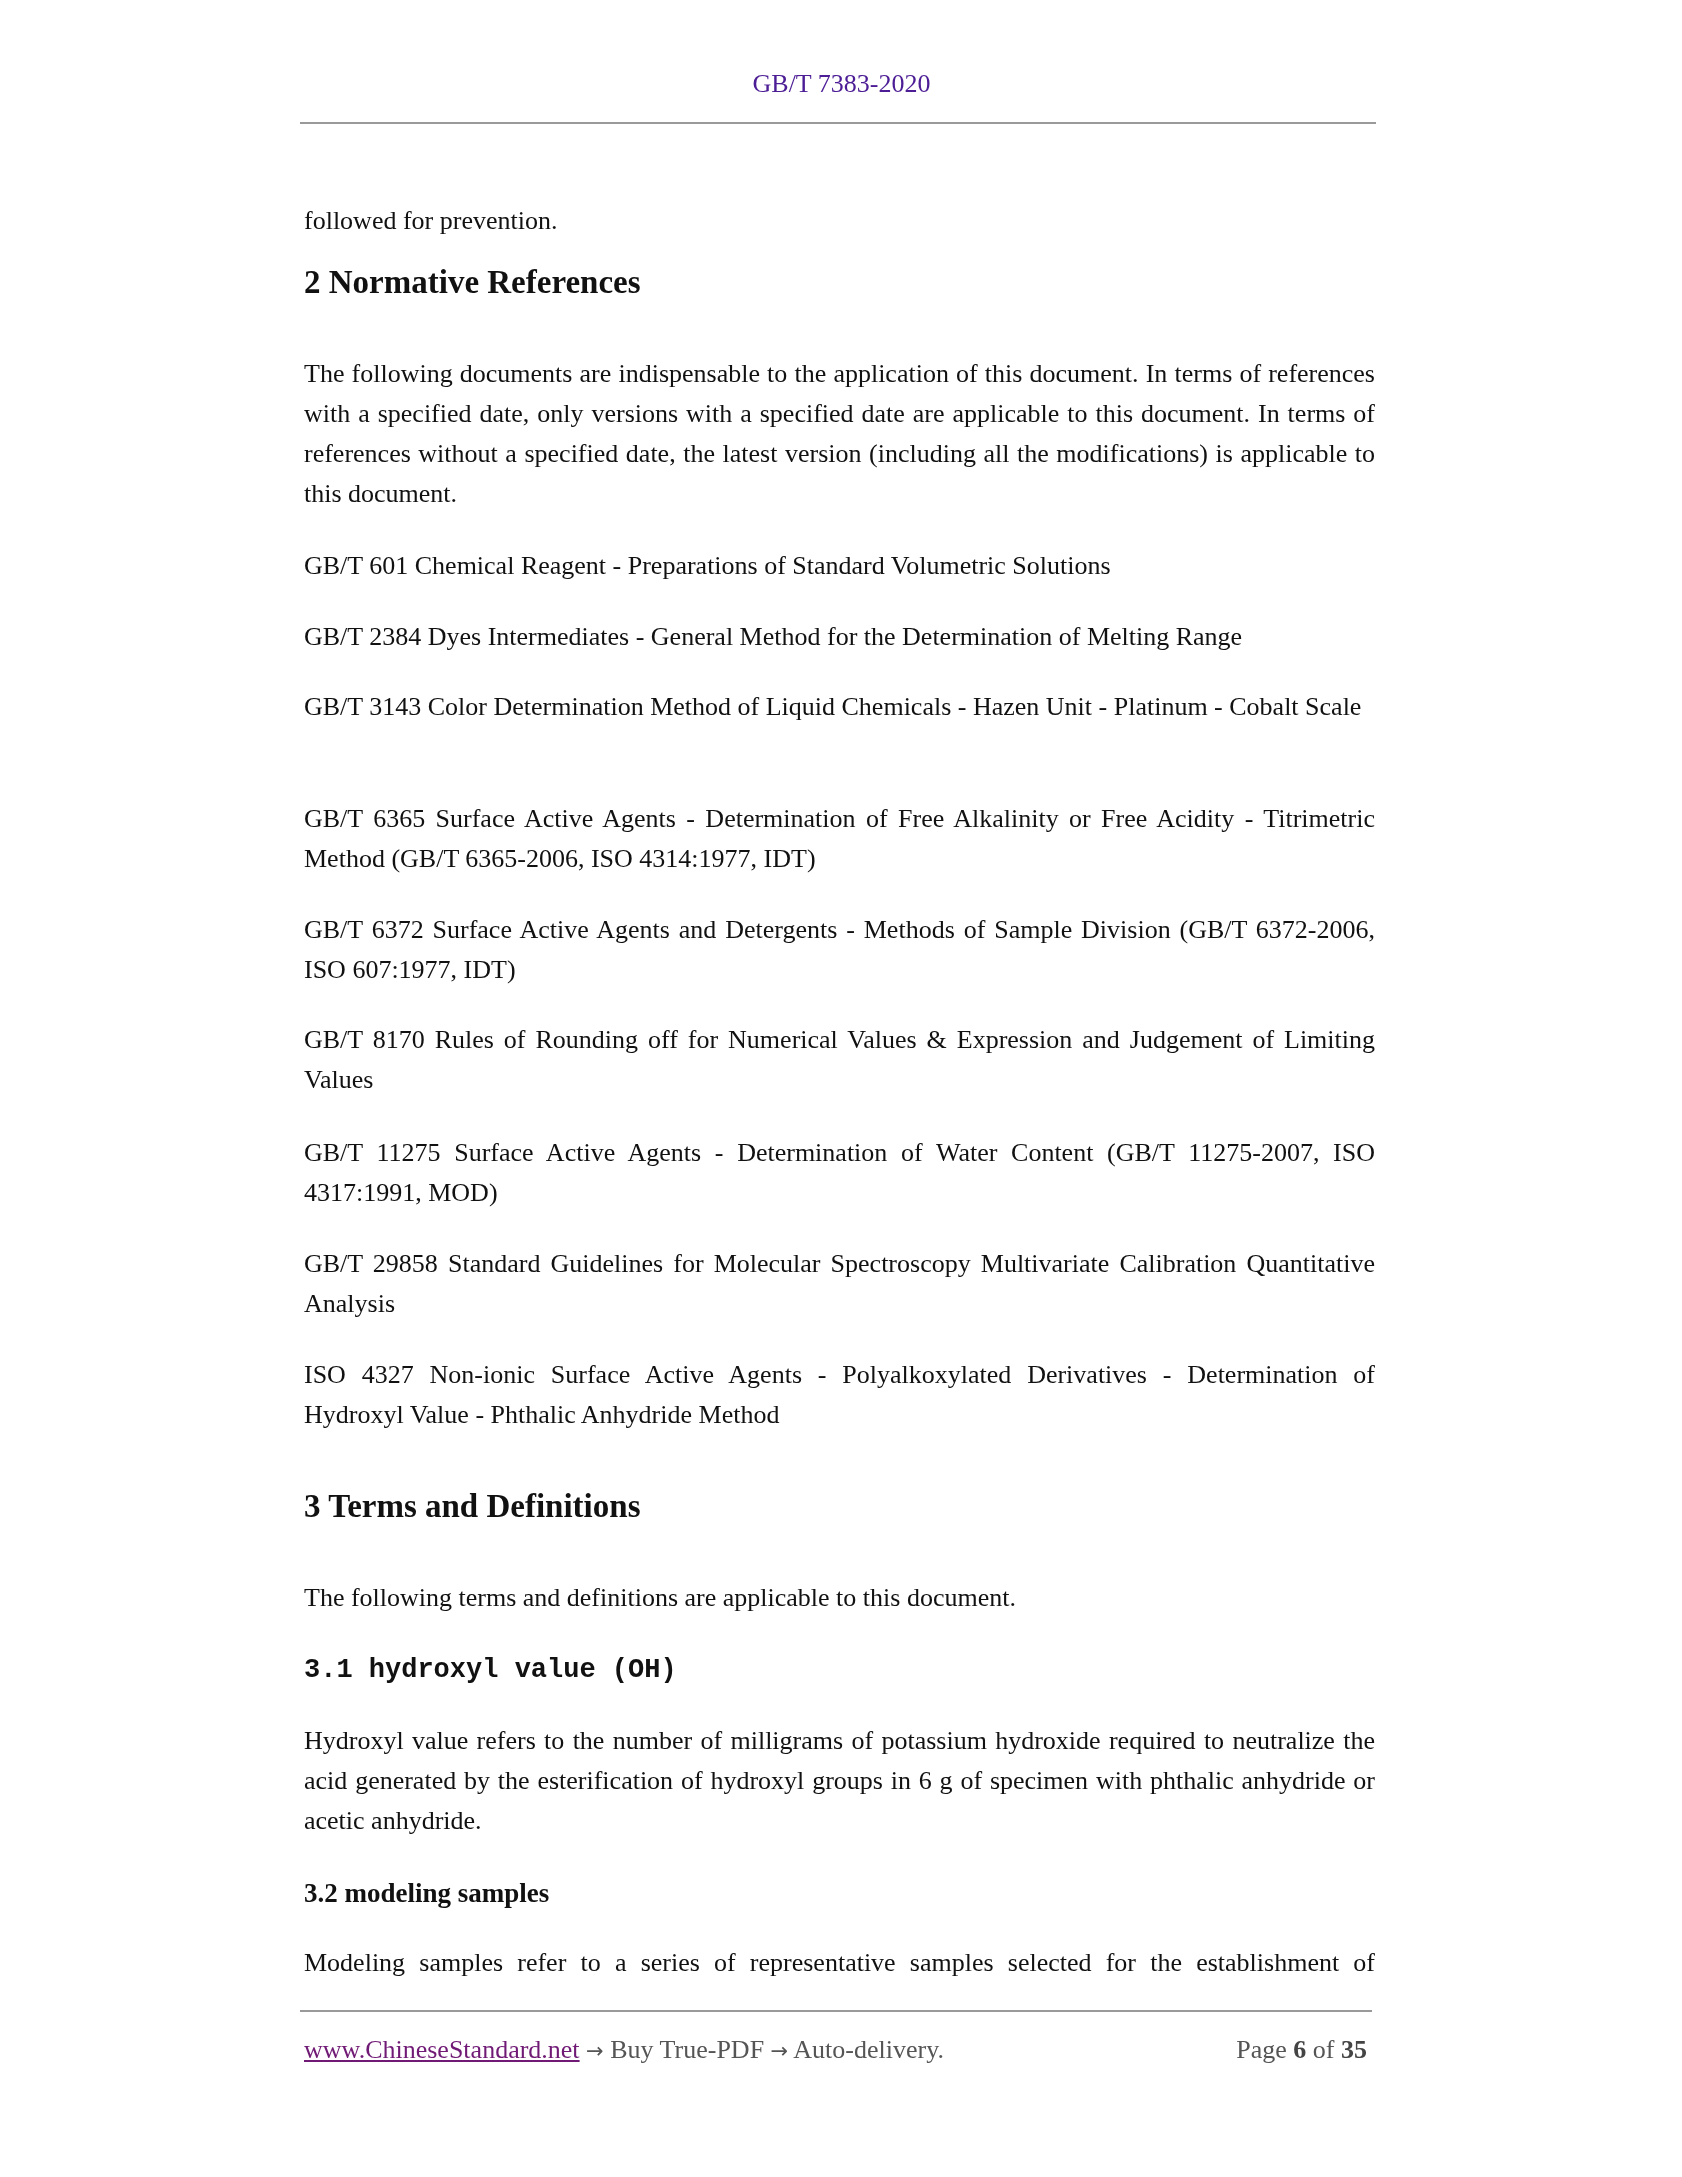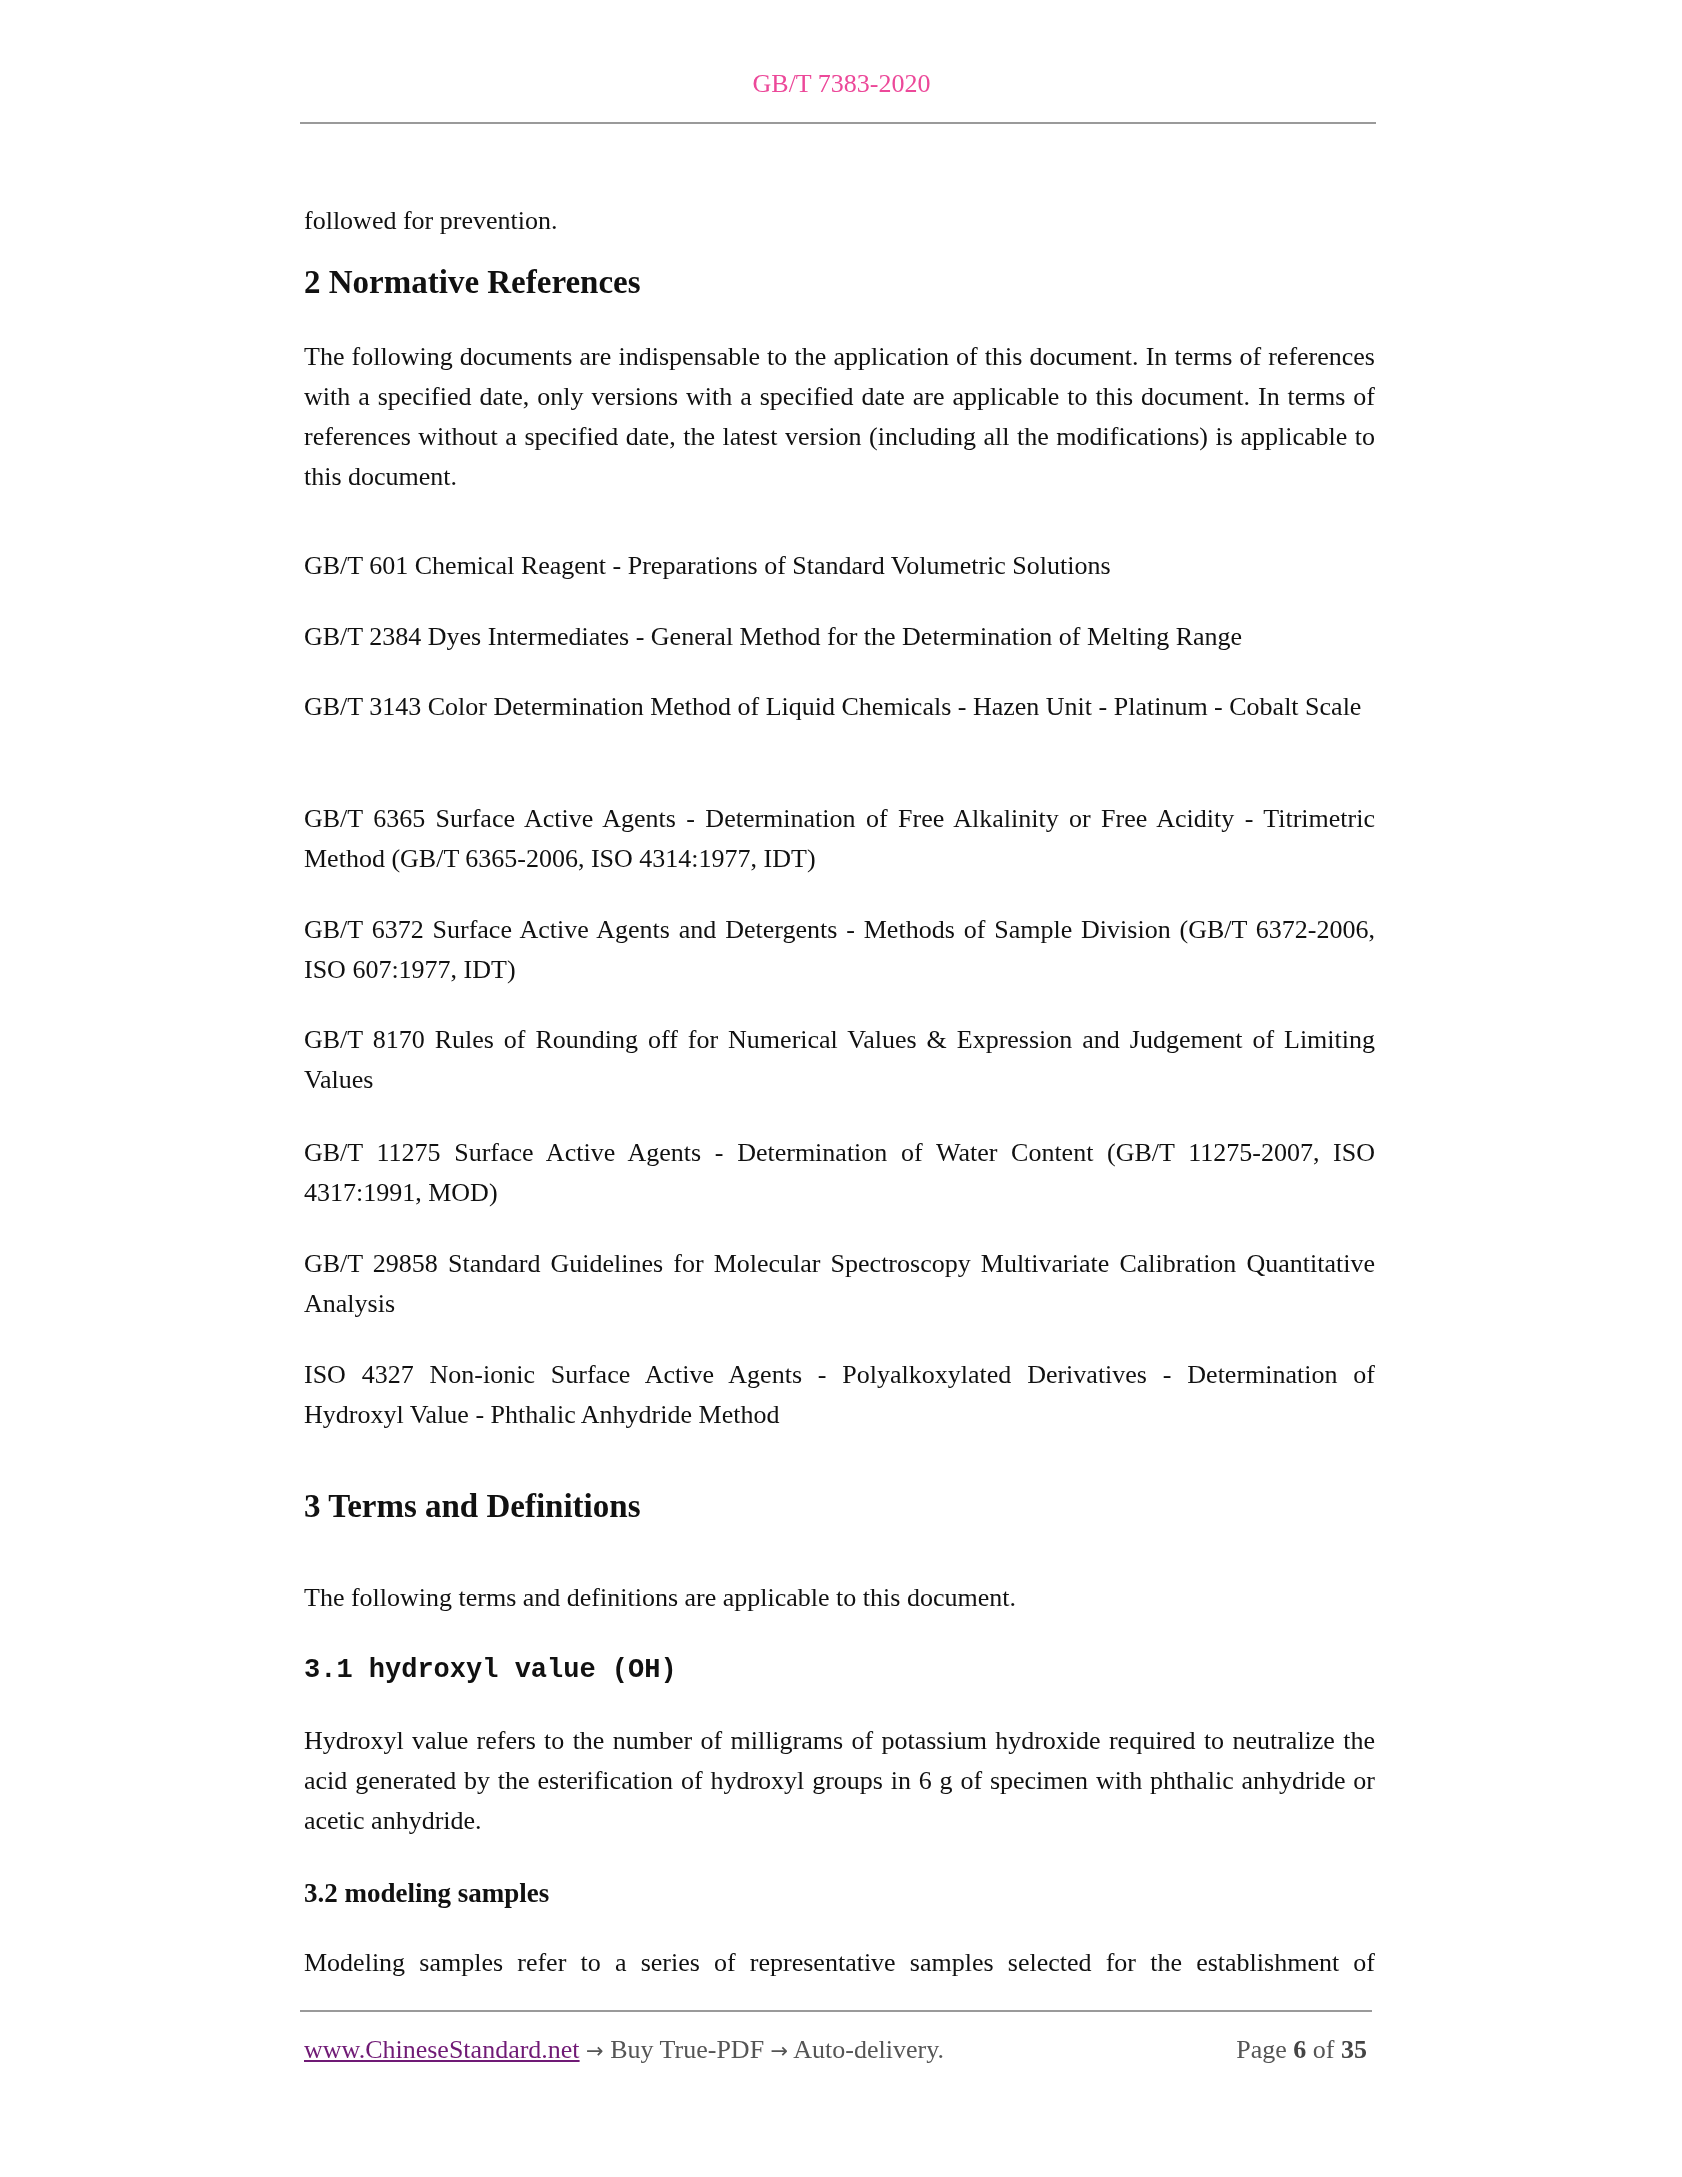--- a/index.html
+++ b/index.html
@@ -1,20 +1,20 @@
 <!DOCTYPE html>
 <html style="font-size:14px"><head>
 <meta charset="utf-8">
 <style>
   html, body { margin: 0; padding: 0; background: #ffffff; }
   body { width: 1683px; height: 2177px; position: relative; overflow: hidden;
          font-family: "Liberation Serif", "DejaVu Serif", serif; color: #111; }
   .abs { position: absolute; }
   .header-title { top: 66px; left: 0; width: 1683px; text-align: center;
-                  font-size: 26px; color: #ec4899; line-height: 35px; }
+                  font-size: 26px; color: #4c1d95; line-height: 35px; }
   .header-rule { top: 122px; left: 300px; width: 1076px; height: 1.7px; background: #9a9a9a; }
   .content { top: 0; left: 304px; width: 1071px; }
   .p { position: absolute; left: 0; width: 1071px; font-size: 26px; line-height: 40px;
        text-align: justify; margin: 0; }
   .p.last-left { text-align-last: left; }
   .h2 { position: absolute; left: 0; font-size: 33px; font-weight: bold; line-height: 48px; margin: 0; }
   .h3 { position: absolute; left: 0; font-size: 27px; font-weight: bold; line-height: 38px; margin: 0; }
   .footer-rule { top: 2010px; left: 300px; width: 1072px; height: 1.7px; background: #9a9a9a; }
   .footer-left { top: 2032px; left: 304px; font-size: 26px; color: #555; line-height: 36px; white-space: nowrap; }
   .footer-left a { color: #701a75; text-decoration: underline; }
@@ -27,21 +27,21 @@
 <body>
 
 <div class="abs header-title">GB/T 7383-2020</div>
 <div class="abs header-rule"></div>
 
 <div class="abs content">
   <p class="p" style="top:171px;margin-top:30px;">followed for prevention.</p>
 
   <h2 class="h2" style="top:258px;">2 Normative References</h2>
 
-  <p class="p last-left" style="top:337px;">The following documents are indispensable to the application of this document. In terms of references with a specified date, only versions with a specified date are applicable to this document. In terms of references without a specified date, the latest version (including all the modifications) is applicable to this document.</p>
+  <p class="p last-left" style="top:354px;">The following documents are indispensable to the application of this document. In terms of references with a specified date, only versions with a specified date are applicable to this document. In terms of references without a specified date, the latest version (including all the modifications) is applicable to this document.</p>
 
   <p class="p last-left" style="top:546px;">GB/T 601 Chemical Reagent - Preparations of Standard Volumetric Solutions</p>
   <p class="p last-left" style="top:617px;">GB/T 2384 Dyes Intermediates - General Method for the Determination of Melting Range</p>
   <p class="p last-left" style="top:687px;">GB/T 3143 Color Determination Method of Liquid Chemicals - Hazen Unit - Platinum - Cobalt Scale</p>
   <p class="p last-left" style="top:799px;">GB/T 6365 Surface Active Agents - Determination of Free Alkalinity or Free Acidity - Titrimetric Method (GB/T 6365-2006, ISO 4314:1977, IDT)</p>
   <p class="p last-left" style="top:910px;">GB/T 6372 Surface Active Agents and Detergents - Methods of Sample Division (GB/T 6372-2006, ISO 607:1977, IDT)</p>
   <p class="p last-left" style="top:1020px;">GB/T 8170 Rules of Rounding off for Numerical Values &amp; Expression and Judgement of Limiting Values</p>
   <p class="p last-left" style="top:1133px;">GB/T 11275 Surface Active Agents - Determination of Water Content (GB/T 11275-2007, ISO 4317:1991, MOD)</p>
   <p class="p last-left" style="top:1244px;">GB/T 29858 Standard Guidelines for Molecular Spectroscopy Multivariate Calibration Quantitative Analysis</p>
   <p class="p last-left" style="top:1355px;">ISO 4327 Non-ionic Surface Active Agents - Polyalkoxylated Derivatives - Determination of Hydroxyl Value - Phthalic Anhydride Method</p>

